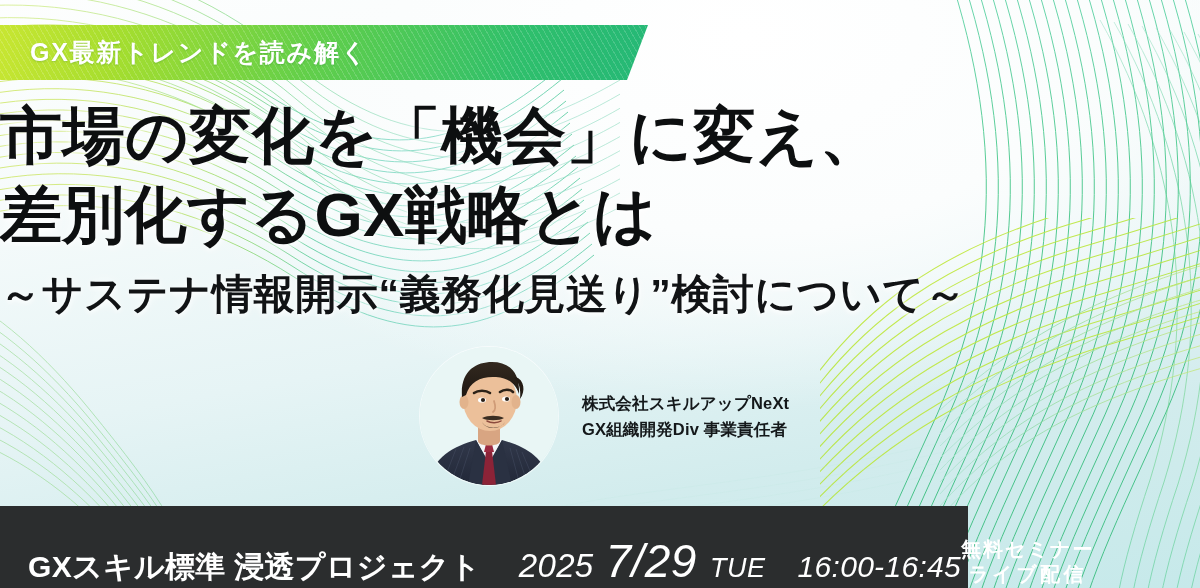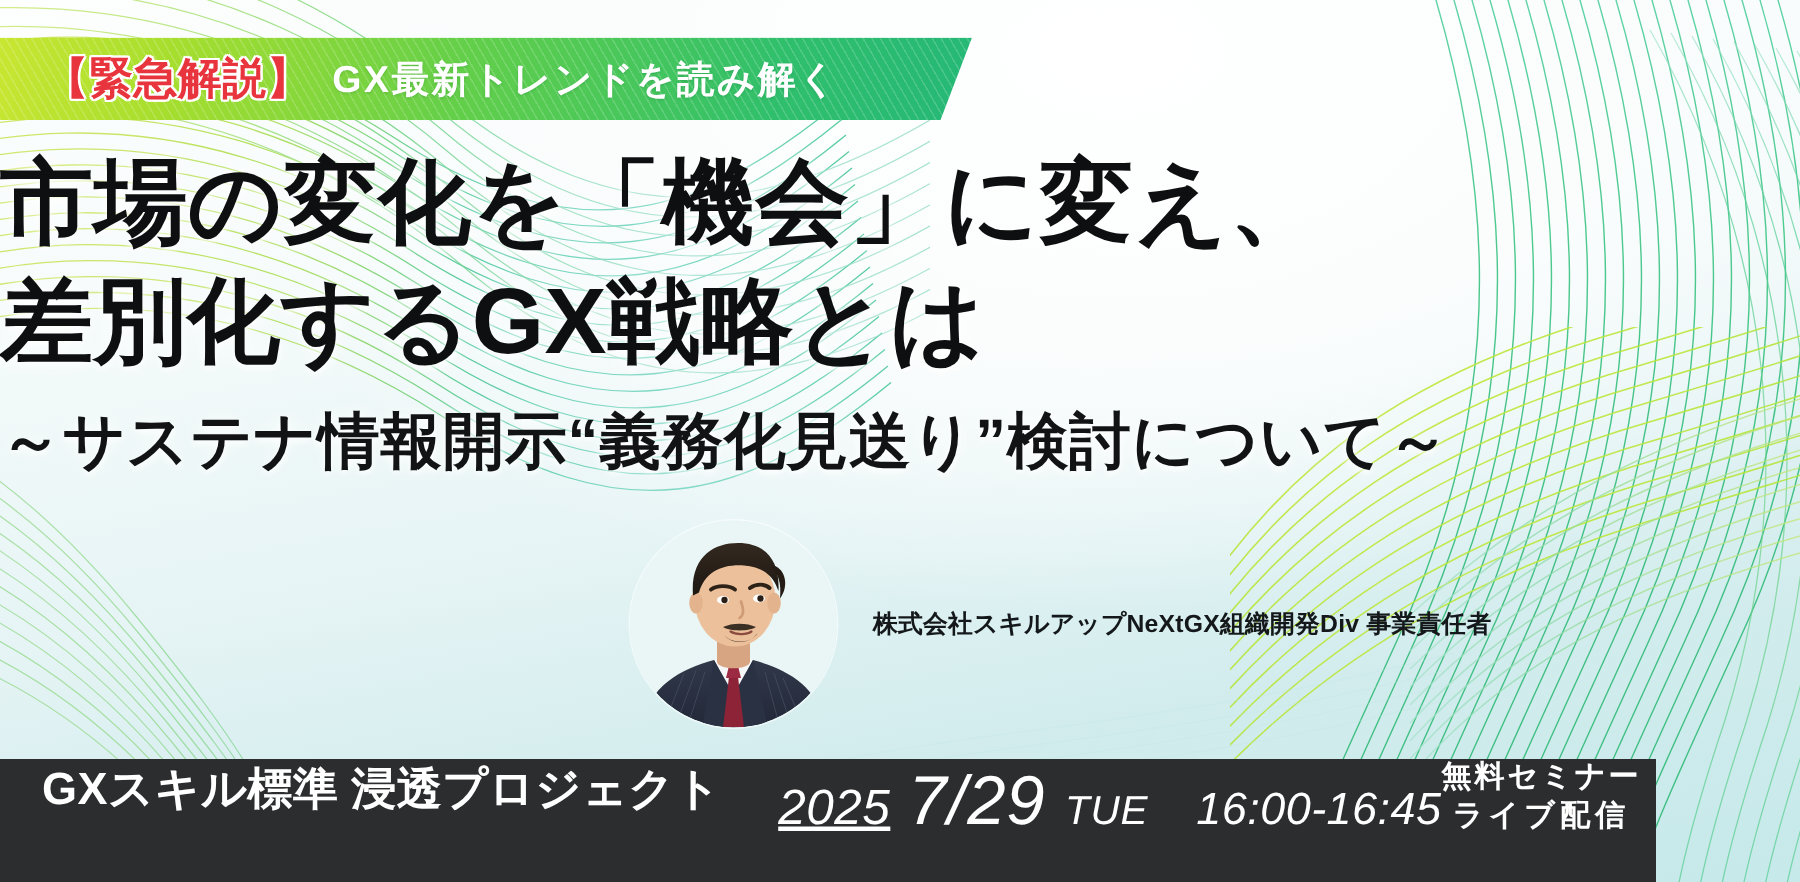--- a/index.html
+++ b/index.html
@@ -64,41 +64,41 @@
   
   #speaker{
     position:absolute;left:420px;top:336px;width:470px;height:160px;
     display:flex;align-items:center;gap:24px;z-index:6;
   }
   #avatar{
     width:138px;height:138px;border-radius:50%;flex:none;position:relative;overflow:hidden;
     background:radial-gradient(circle at 50% 40%,#f2fbfb 0%,#e4f5f4 70%,#d8efee 100%);
     box-shadow:0 0 0 1px rgba(255,255,255,.6);
   }
-  #speaker-text{display:flex;flex-direction:row;justify-content:flex-start;padding-top:2px;}
+  #speaker-text{display:flex;flex-direction:column;justify-content:flex-start;padding-top:2px;}
   .sp-org{font-size:16.5px;font-weight:700;color:#14181a;letter-spacing:.01em;line-height:1.55;white-space:nowrap;}
   #sp-name{
     font-size:33px;font-weight:900;color:#0d0f10;letter-spacing:.04em;
     margin-top:12px;white-space:nowrap;
   }
 
   
   #bottombar{
-    position:absolute;left:0;bottom:0;width:1104px;height:82px;background:#2b2d2e;
-    display:flex;align-items:flex-start;z-index:9;
+    position:absolute;left:0;bottom:0;width:968px;height:82px;background:#2b2d2e;
+    display:flex;align-items:flex-end;z-index:9;
   }
   #proj{
     color:#ffffff;font-size:30px;font-weight:700;letter-spacing:.01em;
     margin-left:28px;white-space:nowrap;
   }
   #datewrap{
     display:flex;align-items:baseline;color:#ffffff;font-style:italic;
     margin-left:38px;white-space:nowrap;
   }
-  #d-year{font-size:33px;font-weight:400;letter-spacing:.01em;text-decoration:underline;}
+  #d-year{font-size:33px;font-weight:400;letter-spacing:.01em;}
   #d-md{font-size:46px;font-weight:400;margin-left:12px;letter-spacing:.01em;}
   #d-dow{font-size:27px;font-weight:400;margin-left:13px;letter-spacing:.02em;}
   #d-time{font-size:30px;font-weight:400;margin-left:32px;letter-spacing:.01em;}
   #live-badge{
     margin-left:auto;margin-right:22px;color:#ffffff;text-align:center;line-height:1.28;
   }
   .live-l{font-size:20px;font-weight:700;letter-spacing:.17em;white-space:nowrap;}
   .live-l2{letter-spacing:.1em;}
 </style>
 </head>
@@ -267,21 +267,20 @@
       <path d="M-20,290 C120,230 260,250 520,180"></path>
       <path d="M-20,300 C120,240 260,260 520,190"></path>
       <path d="M-20,310 C120,250 260,270 520,200"></path>
       <path d="M-20,320 C120,260 260,280 520,210"></path>
     </g>
   </svg>
 
   <div id="ribbon">
     <div id="ribbon-stripes"></div>
     <div id="ribbon-inner">
-      <span id="urgent">【緊急解説】</span>
       <span id="ribbon-sub">GX最新トレンドを読み解く</span>
     </div>
   </div>
 
   <div id="title-block">
     <div class="title-line" id="title-line1">市場の変化を「機会」に変え、</div>
     <div class="title-line" id="title-line2">差別化するGX戦略とは</div>
     <div id="subtitle">～サステナ情報開示“義務化見送り”検討について～</div>
   </div>
 

